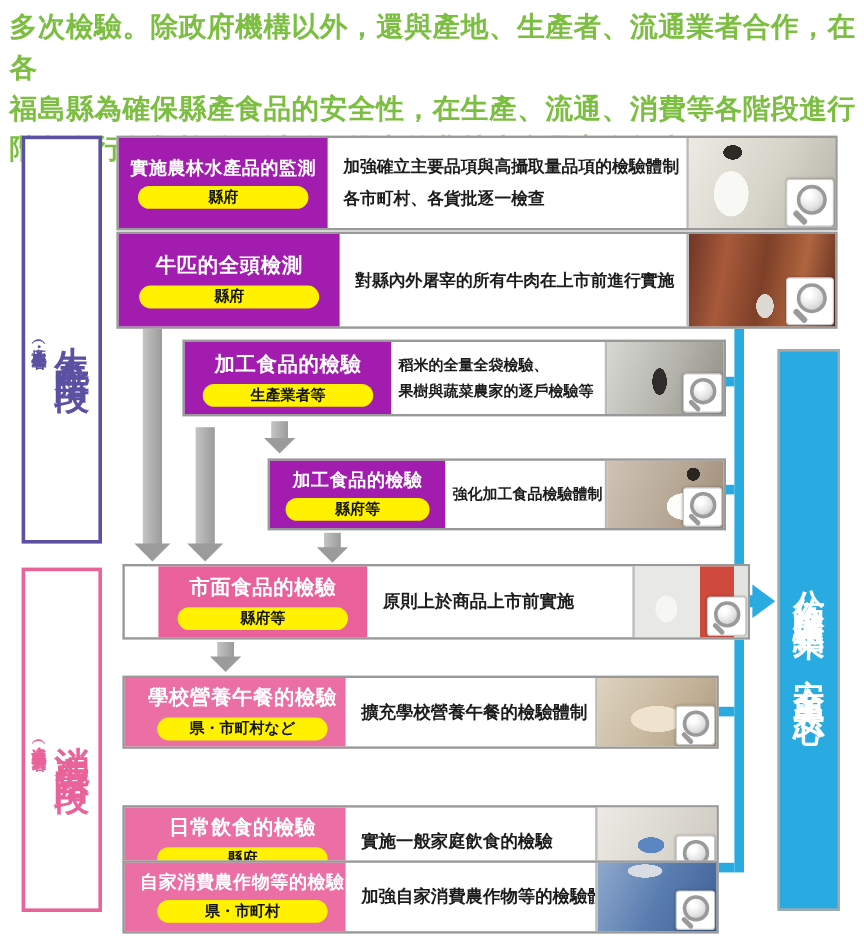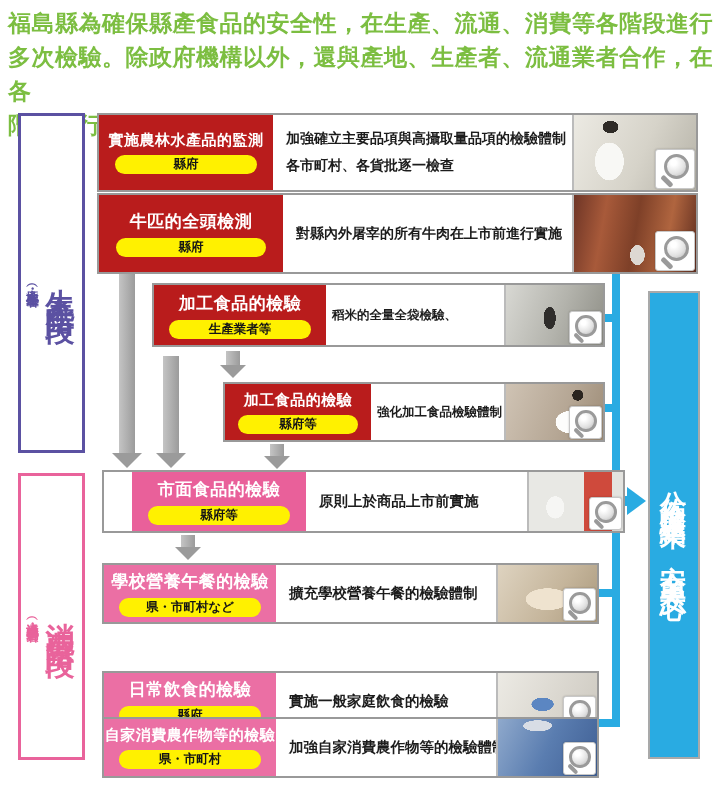--- a/index.html
+++ b/index.html
@@ -16,23 +16,23 @@
     writing-mode:vertical-rl;text-orientation:mixed;}
   .stage-prod{top:113px;height:334px;border:3px solid #5b51a2;color:#5b51a2;}
   .stage-cons{top:473px;height:281px;border:3px solid #e9639b;color:#e9639b;}
   .stage-label{font-size:29px;font-weight:bold;letter-spacing:9px;}
   .stage-sub{font-size:12.5px;font-weight:bold;letter-spacing:1px;margin-left:1px;}
 
   
   .row{position:absolute;display:flex;border:2px solid #999;background:#fff;z-index:2;}
   .row-head{display:flex;flex-direction:column;align-items:center;justify-content:center;
     gap:5px;color:#fff;font-weight:bold;flex:0 0 auto;}
-  .purple{background:#b91c1c;}
+  .purple{background:#a21caf;}
   .pink5{background:#e9609a;}
-  .pinkc{background:#eb6fa4;}
+  .pinkc{background:#eb6fa4;padding-left:12px;}
   .row-title{font-size:17px;letter-spacing:0.5px;white-space:nowrap;}
   .row-title.sm{font-size:15px;}
   .row-agency{background:#fff100;color:#151515;font-size:12.5px;font-weight:bold;
     border-radius:10px;padding:1px 0;width:82%;text-align:center;white-space:nowrap;}
   .row-desc{flex:1;display:flex;flex-direction:column;justify-content:center;
     padding-left:13px;gap:9px;font-weight:bold;color:#1c1c1c;font-size:14px;
     white-space:nowrap;overflow:hidden;}
   .row-desc .d2:empty{display:none;}
   .row3 .row-desc,.row4 .row-desc{font-size:12.5px;padding-left:6px;gap:5px;}
   .row5 .row-desc,.row6 .row-desc,.row7 .row-desc,.row8 .row-desc{font-size:14.5px;}
@@ -85,22 +85,22 @@
     display:flex;align-items:center;justify-content:center;
     writing-mode:vertical-rl;text-orientation:mixed;
     font-size:26px;font-weight:bold;letter-spacing:7px;}
 </style>
 </head>
 <body>
 
 <div class="page">
 
   <div class="header">
+    <div>多次檢驗。除政府機構以外，還與產地、生產者、流通業者合作，在各</div>
     <div>福島縣為確保縣產食品的安全性，在生產、流通、消費等各階段進行</div>
-    <div>多次檢驗。除政府機構以外，還與產地、生產者、流通業者合作，在各</div>
     <div>階段進行各類檢驗，以確保推出的農林水產品安全無虞。</div>
   </div>
 
   <div class="stagebox stage-prod">
     <div class="stage-label">生產階段</div>
     <div class="stage-sub">（產地・生產者）</div>
   </div>
   <div class="stagebox stage-cons">
     <div class="stage-label">消費階段</div>
     <div class="stage-sub">（流通業者・消費者）</div>
@@ -153,20 +153,21 @@
     </div>
   </div>
 
   <div class="row row3" style="left:152px;top:283px;width:449px;height:60px;">
     <div class="row-head purple" style="width:172px;">
       <div class="row-title">加工食品的檢驗</div>
       <div class="row-agency">生產業者等</div>
     </div>
     <div class="row-desc">
       <div class="d1">稻米的全量全袋檢驗、</div>
+      <div class="d2">果樹與蔬菜農家的逐戶檢驗等</div>
     </div>
     <div class="row-photo p3" style="width:97px;">
       <div class="mag sm"></div>
     </div>
   </div>
 
   <div class="row row4" style="left:223px;top:382px;width:378px;height:56px;">
     <div class="row-head purple" style="width:146px;">
       <div class="row-title sm">加工食品的檢驗</div>
       <div class="row-agency">縣府等</div>

